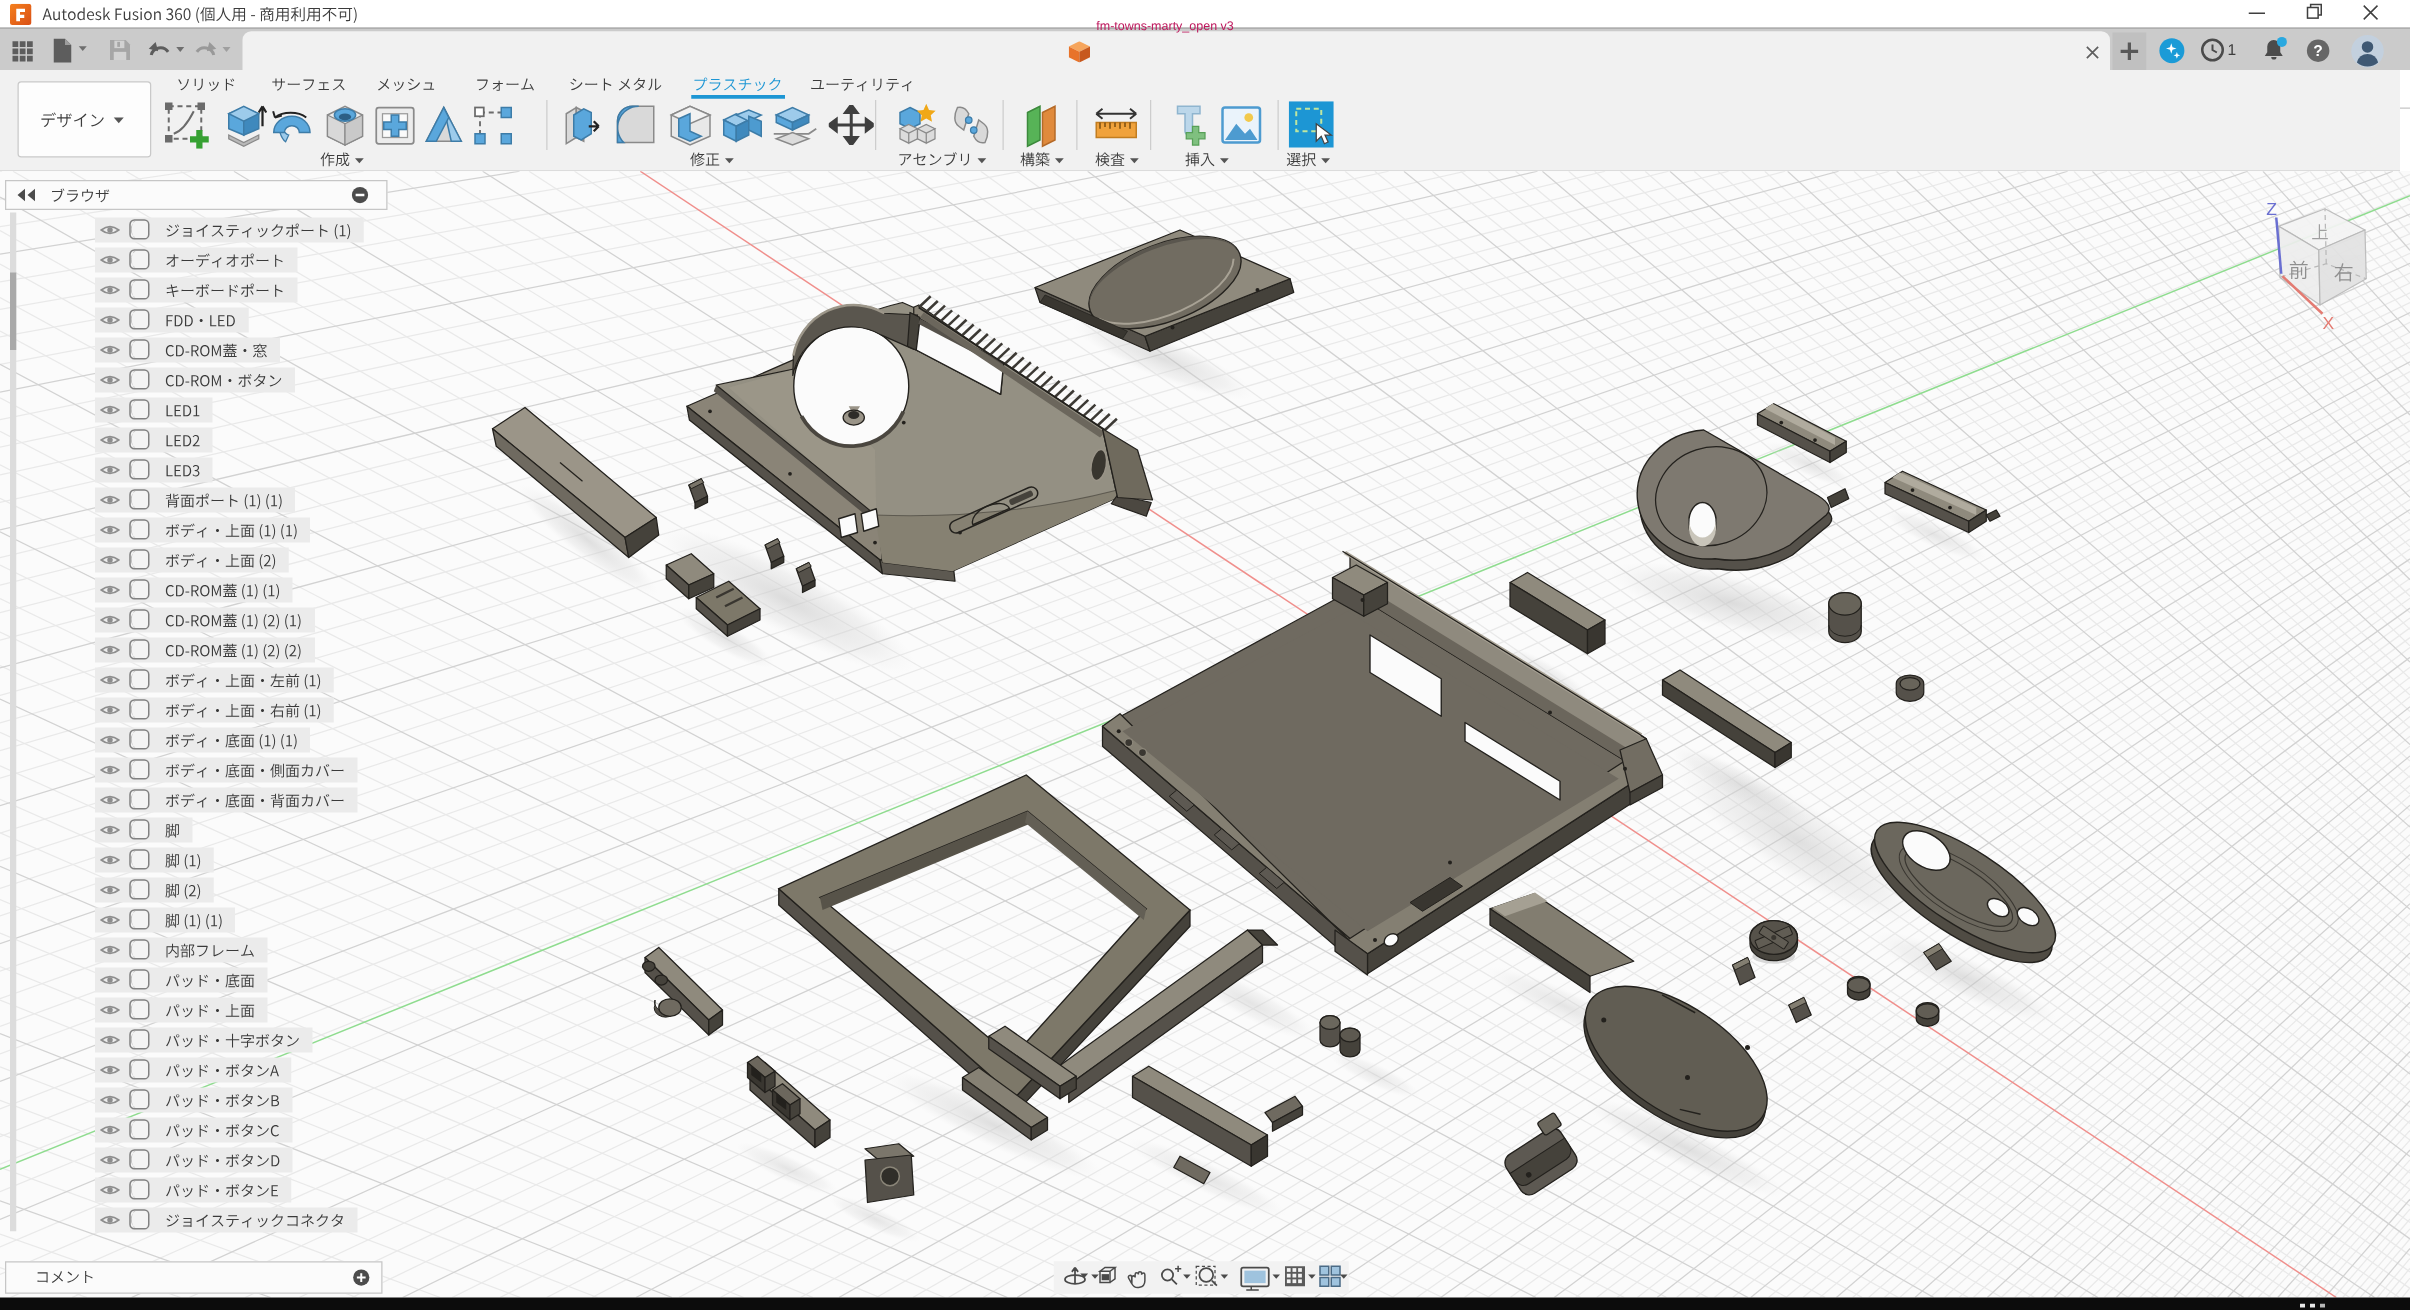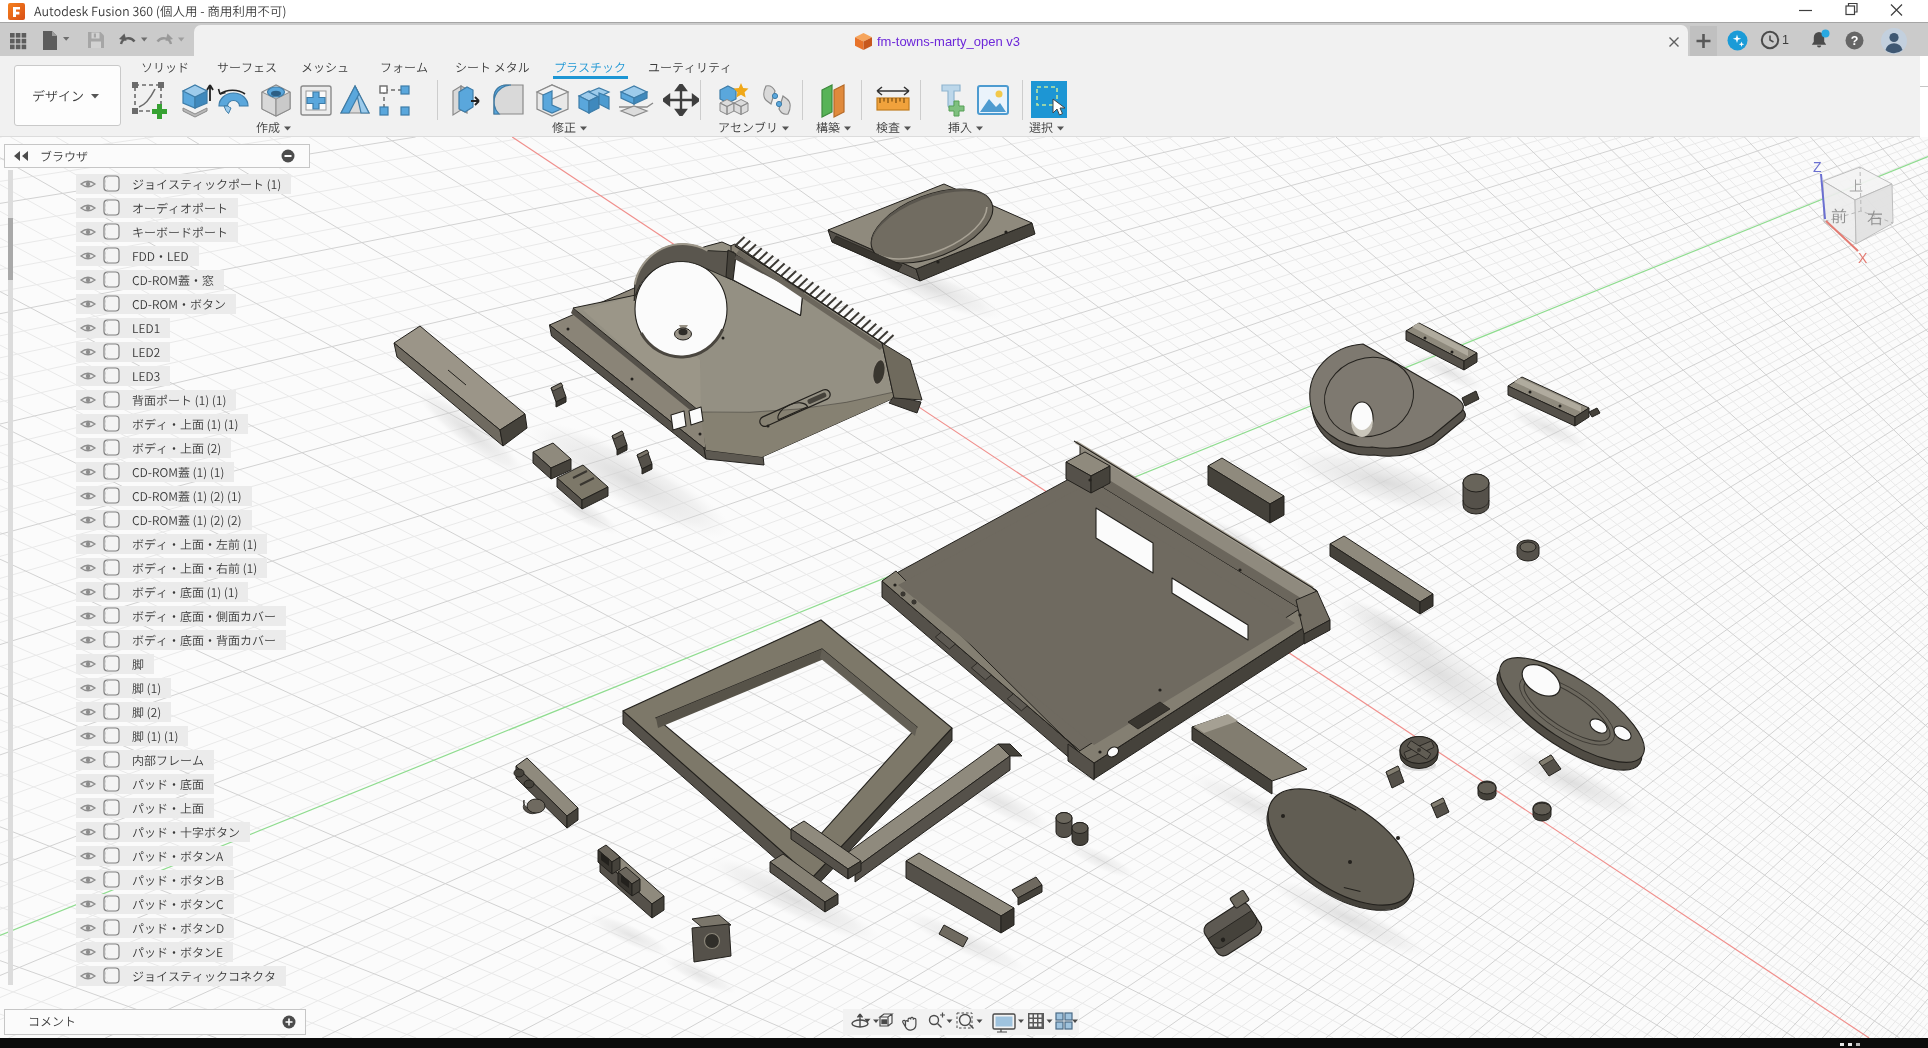--- a/index.html
+++ b/index.html
@@ -198,21 +198,21 @@
  <path d="M133 9.5 l3.2 4 3.2-4 Z" fill="#6e6e6e"></path>
  <path d="M163 16 a7.5 7.5 0 0 0 -13.5 -2.5" fill="none" stroke="#999" stroke-width="2.4"></path>
  <path d="M159.5 5.5 l5.5 5.5 -7.5 2 Z" fill="#999"></path>
  <path d="M170 9.5 l3.2 4 3.2-4 Z" fill="#9f9f9f"></path>
  </svg>
     <svg class="abs" style="left:855px;top:33px" width="18" height="17">
  <path d="M8.5 0 L17 4.2 L8.5 8.4 L0 4.2 Z" fill="#f6a55c"></path>
  <path d="M0 4.2 L8.5 8.4 V17 L0 12.8 Z" fill="#e8732a"></path>
  <path d="M17 4.2 L8.5 8.4 V17 L17 12.8 Z" fill="#c7581d"></path>
     </svg>
-    <div class="abs" style="left:877px;top:34px;font-size:13px;color:#6d28d9;white-space:nowrap">fm-towns-marty_open v3</div>
+    <div class="abs" style="left:877px;top:16px;font-size:10px;color:#be185d;white-space:nowrap">fm-towns-marty_open v3</div>
     <svg class="abs" style="left:1668px;top:36px" width="12" height="12">
  <path d="M1.5 1.5 l9 9 M10.5 1.5 l-9 9" stroke="#5f5f5f" stroke-width="1.4"></path>
     </svg>
     <div class="abs" style="left:1690px;top:26px;width:27px;height:30px;background:#c0c0c0"></div>
     <svg class="abs" style="left:1690px;top:26px" width="27" height="30">
  <path d="M13.5 8 v14 M6.5 15 h14" stroke="#585858" stroke-width="2.6"></path>
     </svg>
     <svg class="abs" style="left:1727px;top:30px" width="21" height="21">
  <circle cx="10.5" cy="10.5" r="10" fill="#1b9bd7"></circle>
  <path d="M10 4.5 l1 3.2 3.2 1 -3.2 1 -1 3.2 -1-3.2 -3.2-1 3.2-1 Z" fill="#fff"></path>

